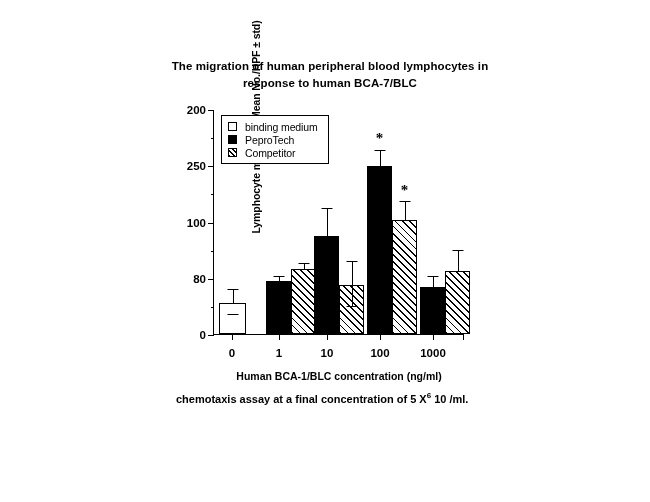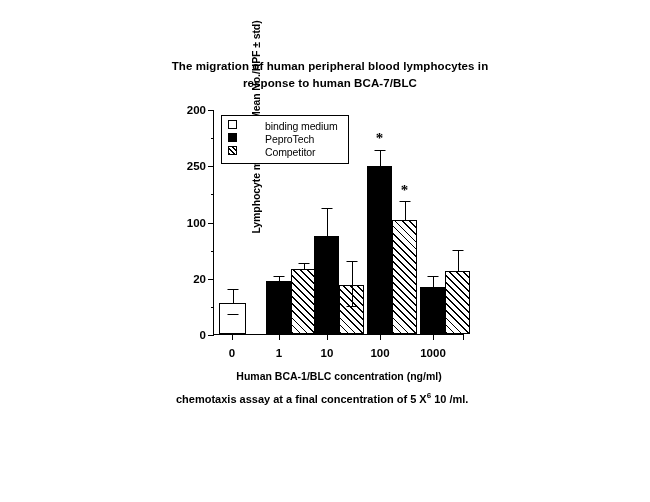--- a/index.html
+++ b/index.html
@@ -164,23 +164,22 @@
   #legend {
     position: absolute;
     left: 7px;
     top: 5px;
     border: 1.5px solid #000;
     background: #ffffff;
     padding: 4px 10px 4px 6px;
   }
   .legend-row {
     display: flex;
-    align-items: flex-start;
+    align-items: center;
     height: 13px;
-    gap: 20px;
   }
   .legend-swatch {
     width: 9px;
     height: 9px;
     border: 1.4px solid #000;
     box-sizing: border-box;
     margin-right: 8px;
     flex: none;
   }
   .legend-swatch.open  { background: #ffffff; }
@@ -226,21 +225,21 @@
   <div id="plot-area">
 
     <div id="y-axis-label">Lymphocyte migration(Mean No./HPF ± std)</div>
 
     <div class="y-tick" style="top:225px;"></div>
     <div class="y-label" style="top:225px;">0</div>
 
     <div class="y-tick-minor" style="top:196.9px;"></div>
 
     <div class="y-tick" style="top:168.75px;"></div>
-    <div class="y-label" style="top:168.75px;">20</div>
+    <div class="y-label" style="top:168.75px;">80</div>
 
     <div class="y-tick-minor" style="top:140.6px;"></div>
 
     <div class="y-tick" style="top:112.5px;"></div>
     <div class="y-label" style="top:112.5px;">100</div>
 
     <div class="y-tick-minor" style="top:84.4px;"></div>
 
     <div class="y-tick" style="top:56.25px;"></div>
     <div class="y-label" style="top:56.25px;">250</div>

